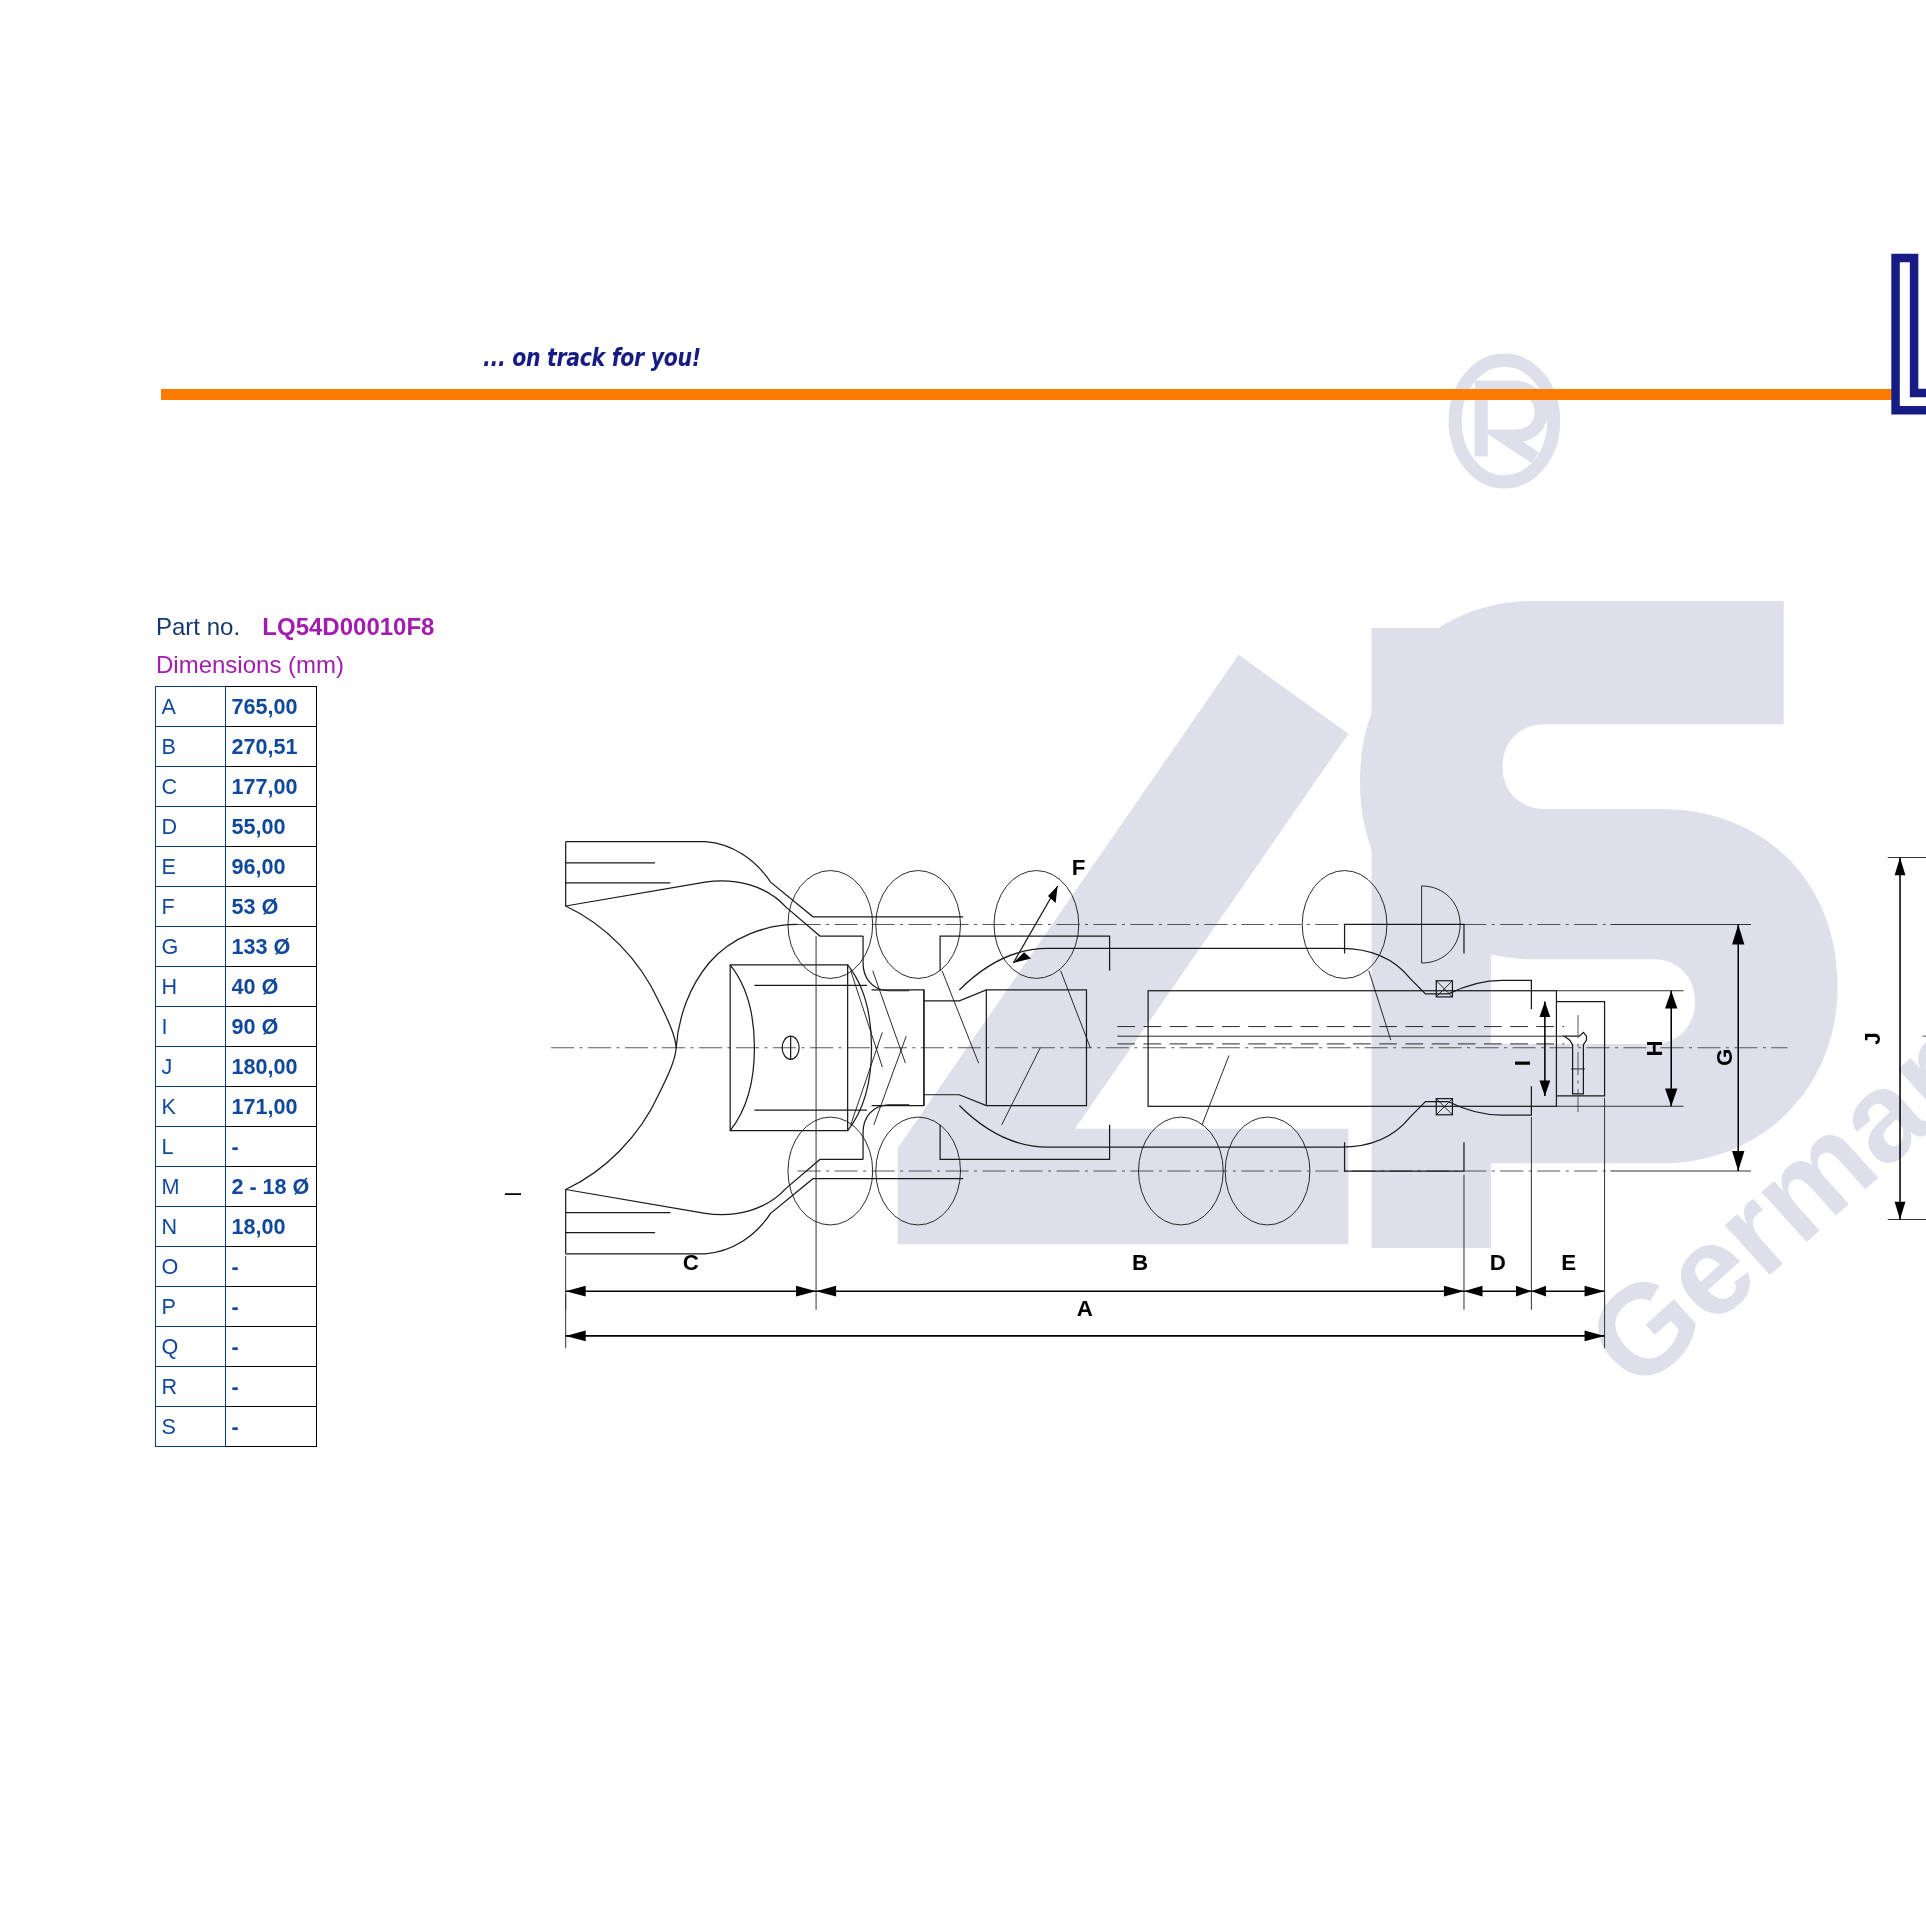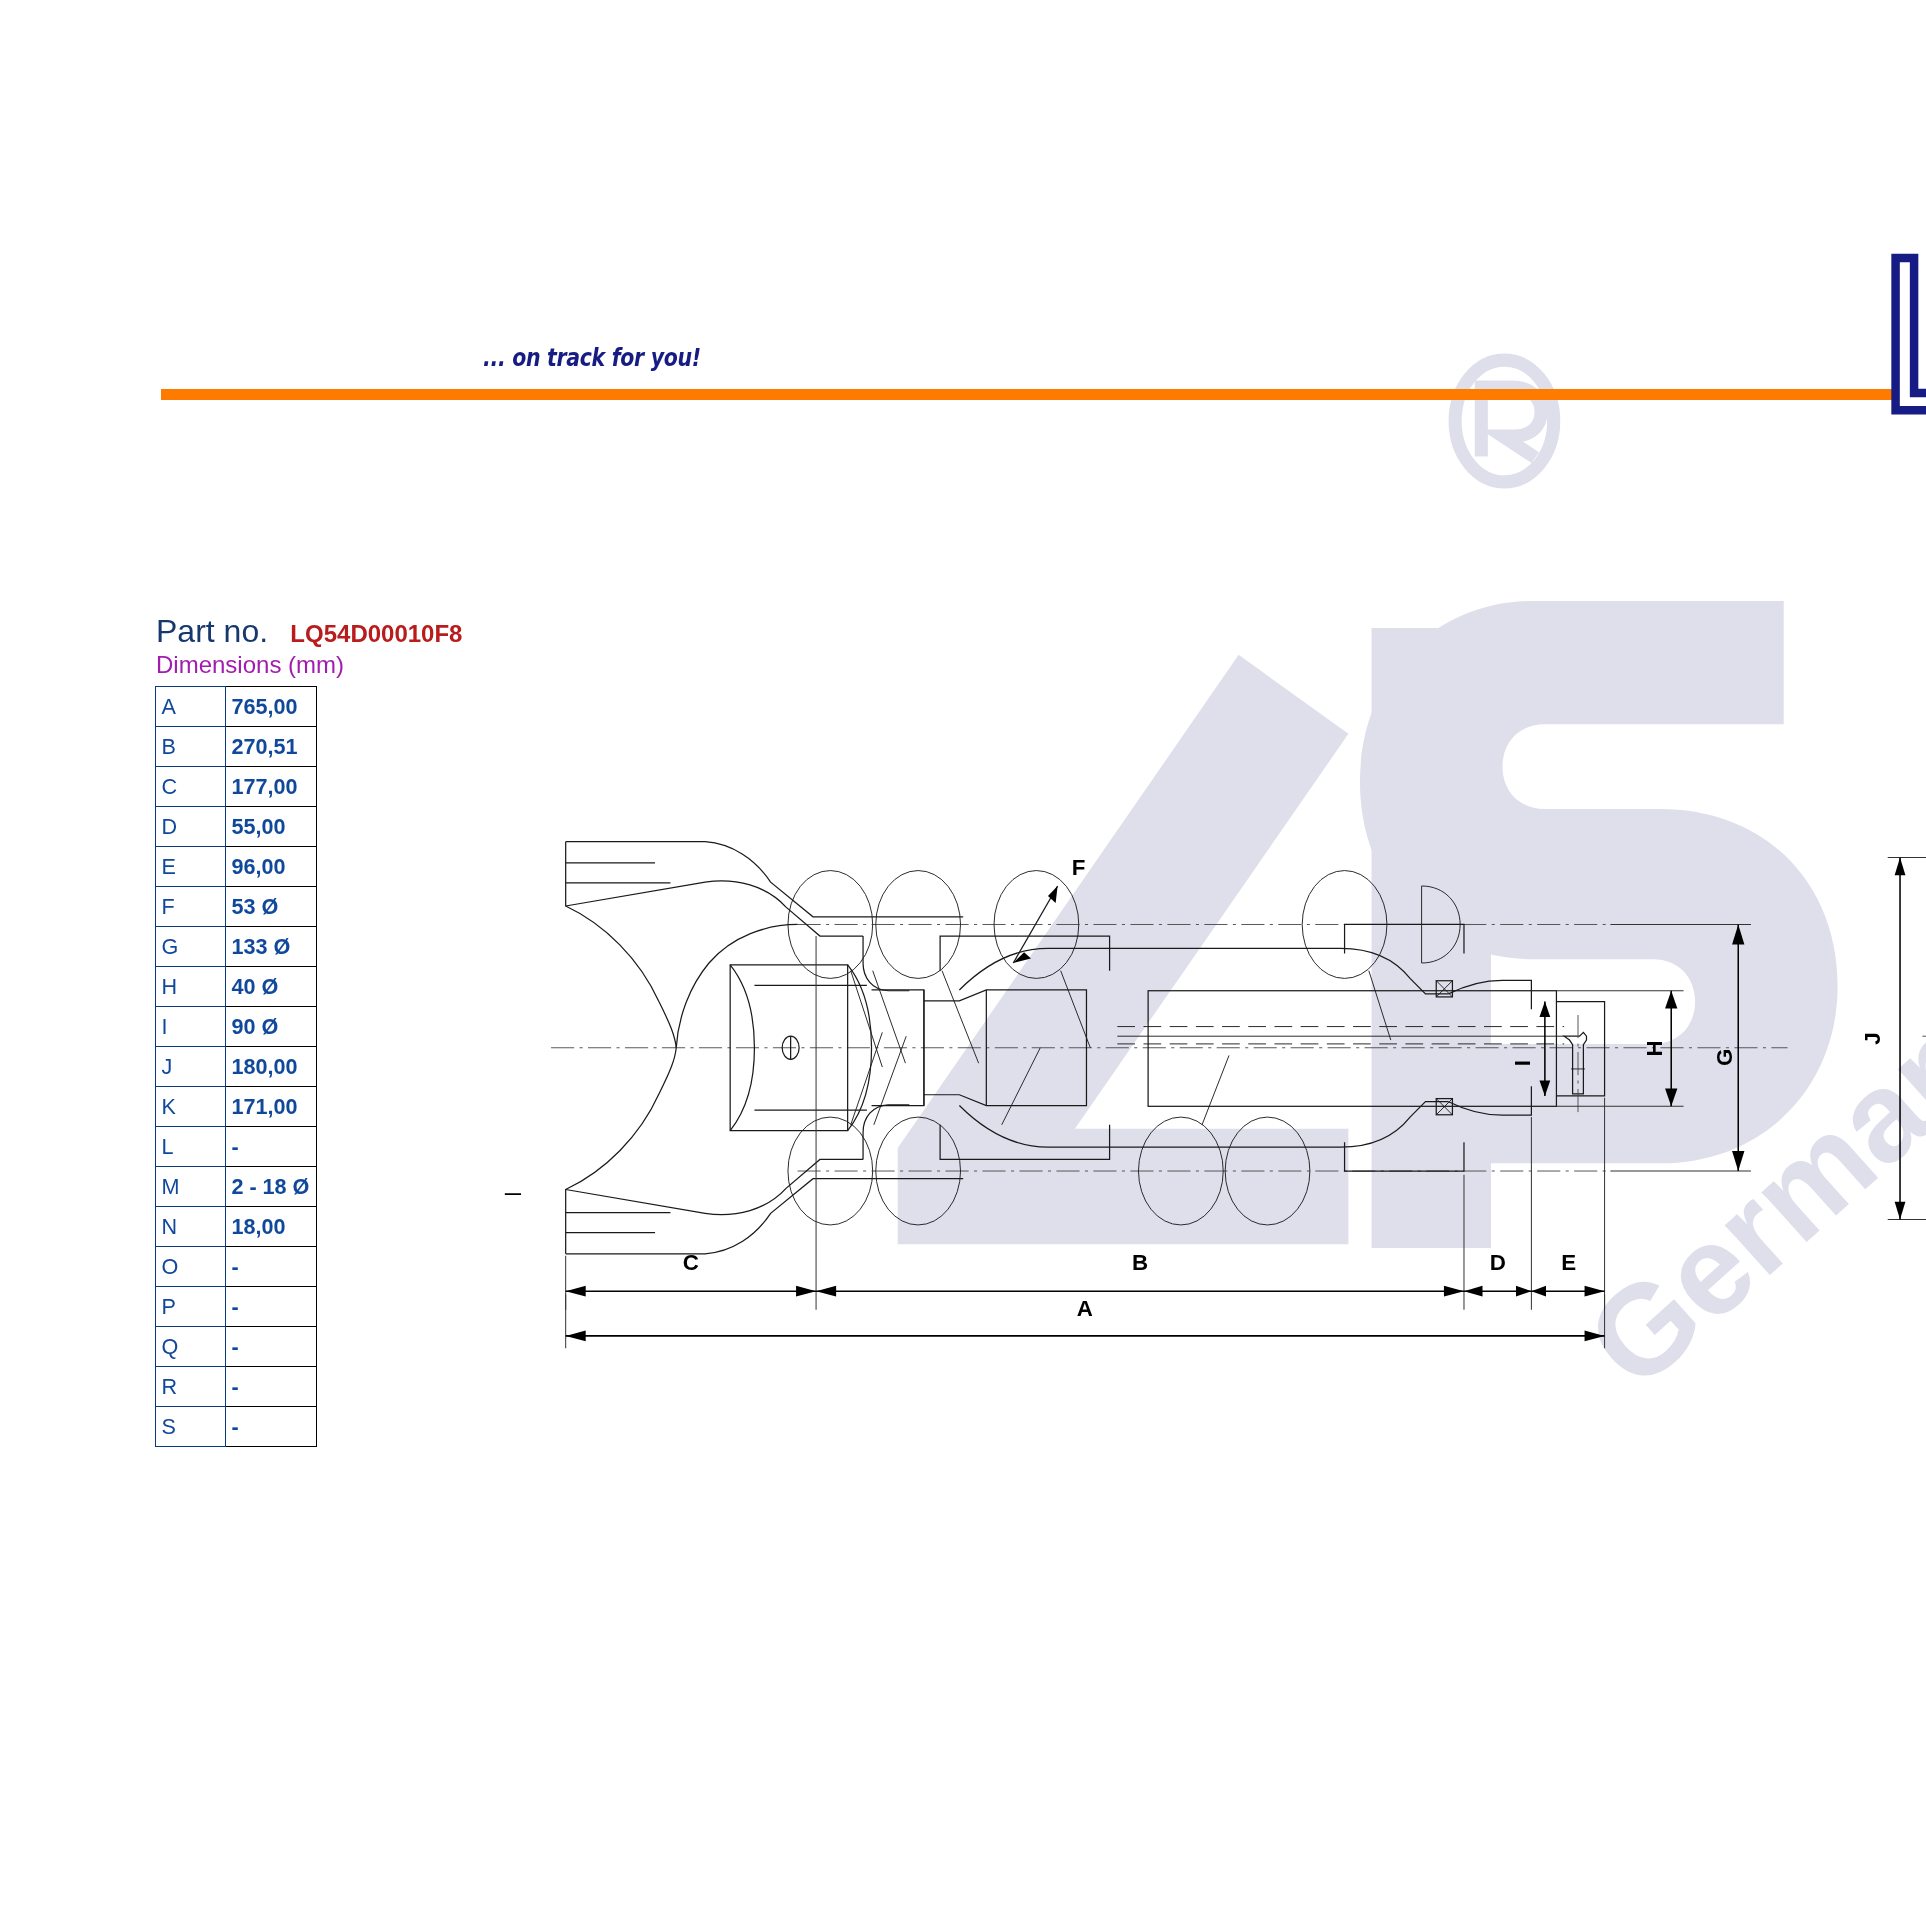--- a/index.html
+++ b/index.html
@@ -64,28 +64,28 @@
 
   
   #partno-row {
     position: absolute;
     left: 156px;
     top: 613px;
     z-index: 4;
     white-space: nowrap;
   }
   .partno-label {
-    font-size: 32px;
+    font-size: 24px;
     color: #17386E;
     font-family: "Liberation Sans", sans-serif;
   }
   .partno-value {
     font-size: 24px;
     font-weight: bold;
-    color: #b91c1c;
+    color: #a21caf;
     margin-left: 22.3px;
     font-family: "Liberation Sans", sans-serif;
   }
   #dims-title {
     position: absolute;
     left: 156px;
     top: 651px;
     font-size: 24px;
     color: #a21caf;
     z-index: 4;

